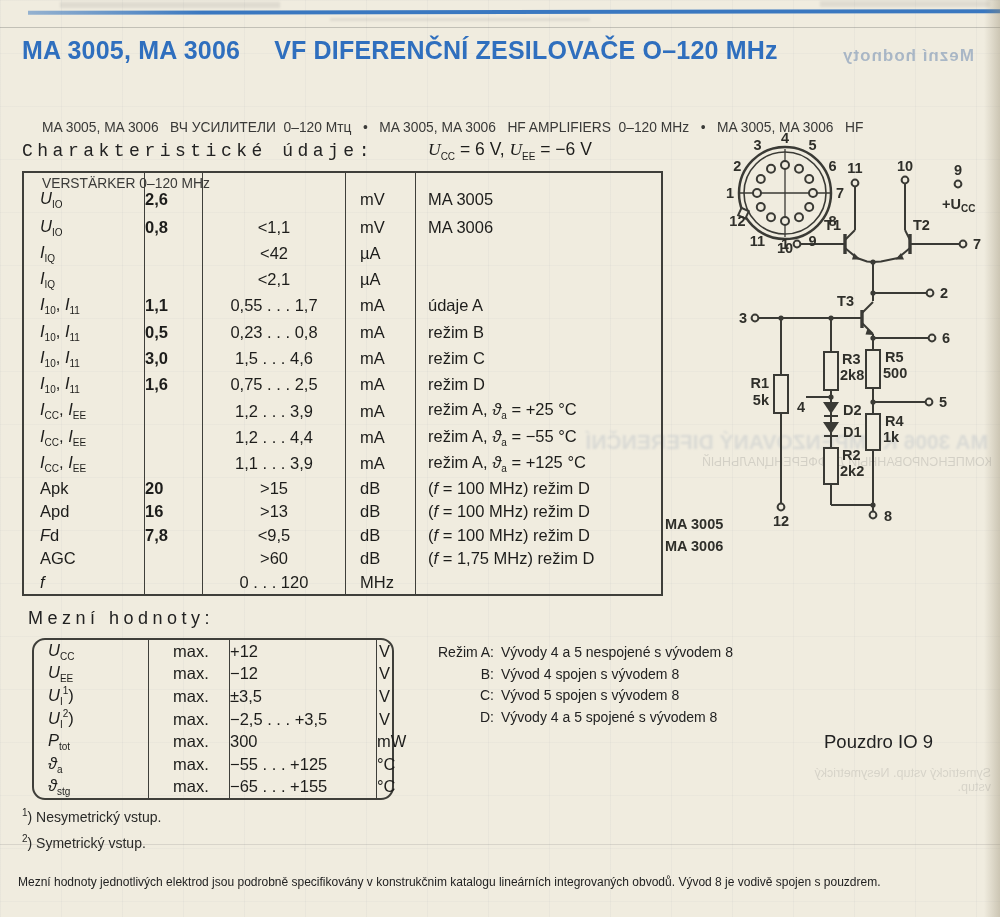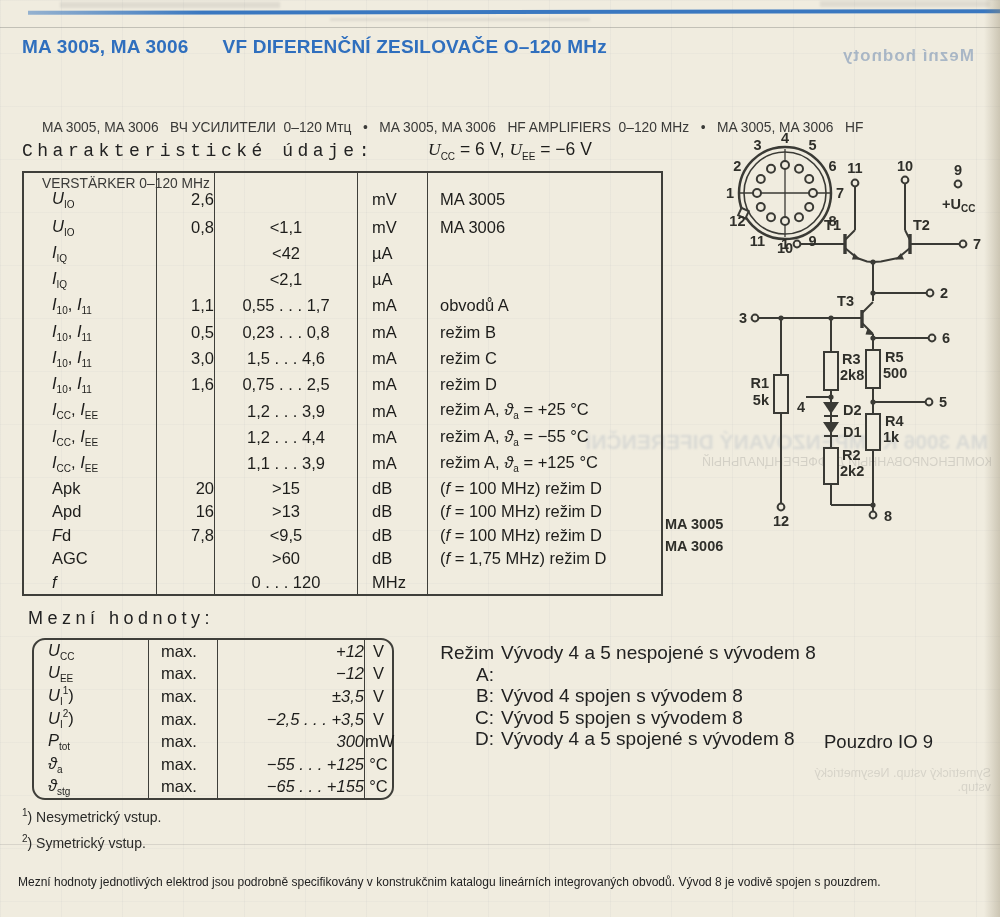--- a/index.html
+++ b/index.html
@@ -11,48 +11,48 @@
       repeating-linear-gradient(to bottom, rgba(110,120,145,.045) 0 1px, transparent 1px 53px);
     color:#1d1d1b;}
   .abs{position:absolute;}
   
   .blue-rule{top:10px;left:28px;width:972px;height:4px;background:linear-gradient(to right,rgba(58,120,192,.5),#3a78c0 18%);transform:rotate(-.1deg);}
   .gray-rule{top:27px;left:0;width:1000px;height:1px;background:rgba(90,90,90,.3);}
   .gray-rule2{top:844px;left:0;width:1000px;height:1px;background:rgba(120,120,120,.2);}
   .smudge{background:rgba(120,120,120,.14);filter:blur(1px);}
   .edge-right{right:0;top:0;width:16px;height:100%;background:linear-gradient(to right,rgba(150,140,115,0),rgba(150,140,115,.4));}
   
-  .title{top:36px;left:22px;font-size:19px;font-weight:bold;color:#2f6fbe;letter-spacing:.2px;white-space:nowrap;}
+  .title{top:36px;left:22px;font-size:25px;font-weight:bold;color:#2f6fbe;letter-spacing:.2px;white-space:nowrap;}
   .title .t2{margin-left:34px;}
   .subtitle{top:82px;left:22px;width:960px;font-size:13.8px;line-height:18.5px;color:#3a3a38;white-space:pre-wrap;margin-left:20px;}
   
   .sec-head{font-size:18px;letter-spacing:4.5px;color:#222;}
   .char-head{top:141px;left:22px;font-family:Liberation Mono, monospace;}
   .cond{top:139px;left:428px;font-size:17.5px;color:#1d1d1b;}
   .cond i{font-family:"Liberation Serif",serif;}
   
   .dtable{border:2px solid #3f3f3a;}
   .dtable table{border-collapse:collapse;width:100%;height:100%;table-layout:fixed;}
   .dtable td{font-size:16.5px;color:#1d1d1b;vertical-align:middle;padding:0;}
   sub{font-size:10px;} sup{font-size:10px;}
   #char-table{top:171px;left:22px;width:637px;height:421px;}
-  #char-table td.c0{width:104px;padding-left:28px;border-right:1.5px solid #3f3f3a;}
-  #char-table td.c1{width:57px;text-align:right;border-right:1.5px solid #3f3f3a;}
+  #char-table td.c0{width:104px;padding-left:16px;border-right:1.5px solid #3f3f3a;}
+  #char-table td.c1{width:57px;text-align:left;border-right:1.5px solid #3f3f3a;font-weight:bold;}
   #char-table td.c2{width:142px;text-align:center;border-right:1.5px solid #3f3f3a;}
   #char-table td.c3{width:55px;padding-left:14px;border-right:1.5px solid #3f3f3a;}
   #char-table td.c4{padding-left:12px;}
   #char-table tr:first-child td{padding-top:12px;}
   #limits-table{top:638px;left:32px;width:358px;height:158px;border-radius:13px;}
   #limits-table td.c0{width:100px;padding-left:14px;border-right:1.5px solid #3f3f3a;}
-  #limits-table td.c1{width:56px;padding-left:12px;border-right:1.5px solid #3f3f3a;}
-  #limits-table td.c2{width:146px;text-align:right;border-right:1.5px solid #3f3f3a;font-style:italic;}
+  #limits-table td.c1{width:56px;padding-left:24px;border-right:1.5px solid #3f3f3a;}
+  #limits-table td.c2{width:146px;text-align:left;border-right:1.5px solid #3f3f3a;}
   #limits-table td.c3{text-align:center;}
   .limits-head{top:608px;left:28px;}
   
-  #rezim{top:642px;left:422px;font-size:19px;line-height:21.5px;color:#222;}
+  #rezim{top:642px;left:422px;font-size:14px;line-height:21.5px;color:#222;}
   #rezim .row{display:flex;}
   #rezim .lbl{width:72px;text-align:right;flex:none;}
   #rezim .txt{padding-left:7px;}
   .pkg-label{top:731px;left:824px;font-size:18.5px;color:#222;}
   
   .footnotes{top:802px;left:22px;font-size:14px;line-height:21px;color:#2a2a28;}
   .bottom-note{top:866px;left:18px;width:972px;font-size:12px;line-height:32px;color:#222;}
   
   #schematic{top:140px;left:655px;width:345px;height:425px;overflow:visible;}
   #schematic text{font-family:"Liberation Sans",sans-serif;fill:#2f2f2a;font-size:14.5px;font-weight:600;}
@@ -127,21 +127,21 @@
             <td class="c1"></td>
             <td class="c2">&lt;2,1</td>
             <td class="c3">µA</td>
             <td class="c4"></td>
           </tr>
           <tr>
             <td class="c0"><i>I</i><sub>10</sub>, <i>I</i><sub>11</sub></td>
             <td class="c1">1,1</td>
             <td class="c2">0,55 . . . 1,7</td>
             <td class="c3">mA</td>
-            <td class="c4">obvodů A</td>
+            <td class="c4">údaje A</td>
           </tr>
           <tr>
             <td class="c0"><i>I</i><sub>10</sub>, <i>I</i><sub>11</sub></td>
             <td class="c1">0,5</td>
             <td class="c2">0,23 . . . 0,8</td>
             <td class="c3">mA</td>
             <td class="c4">režim B</td>
           </tr>
           <tr>
             <td class="c0"><i>I</i><sub>10</sub>, <i>I</i><sub>11</sub></td>

